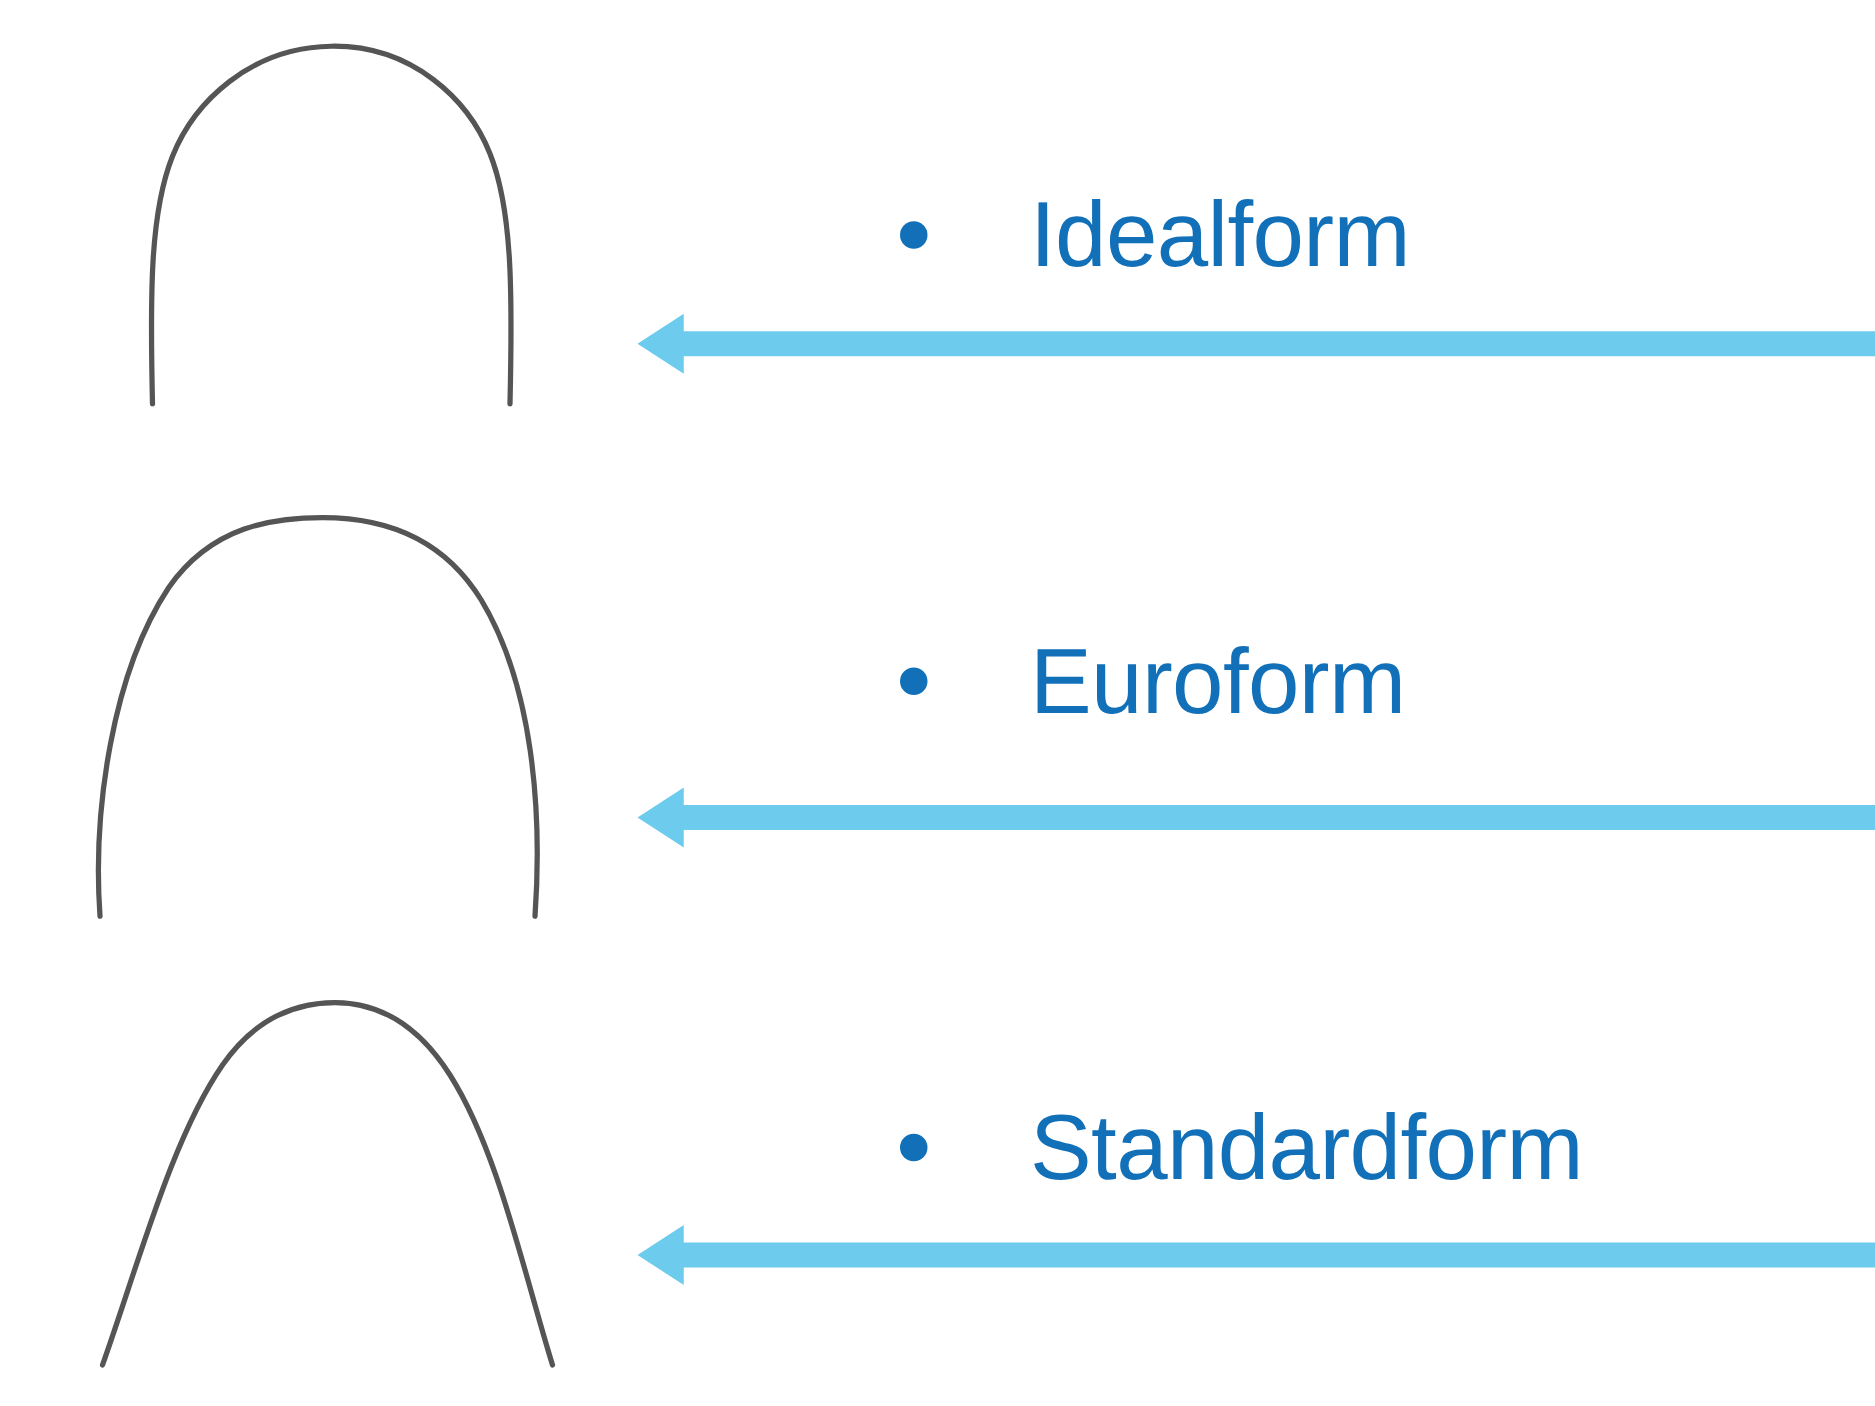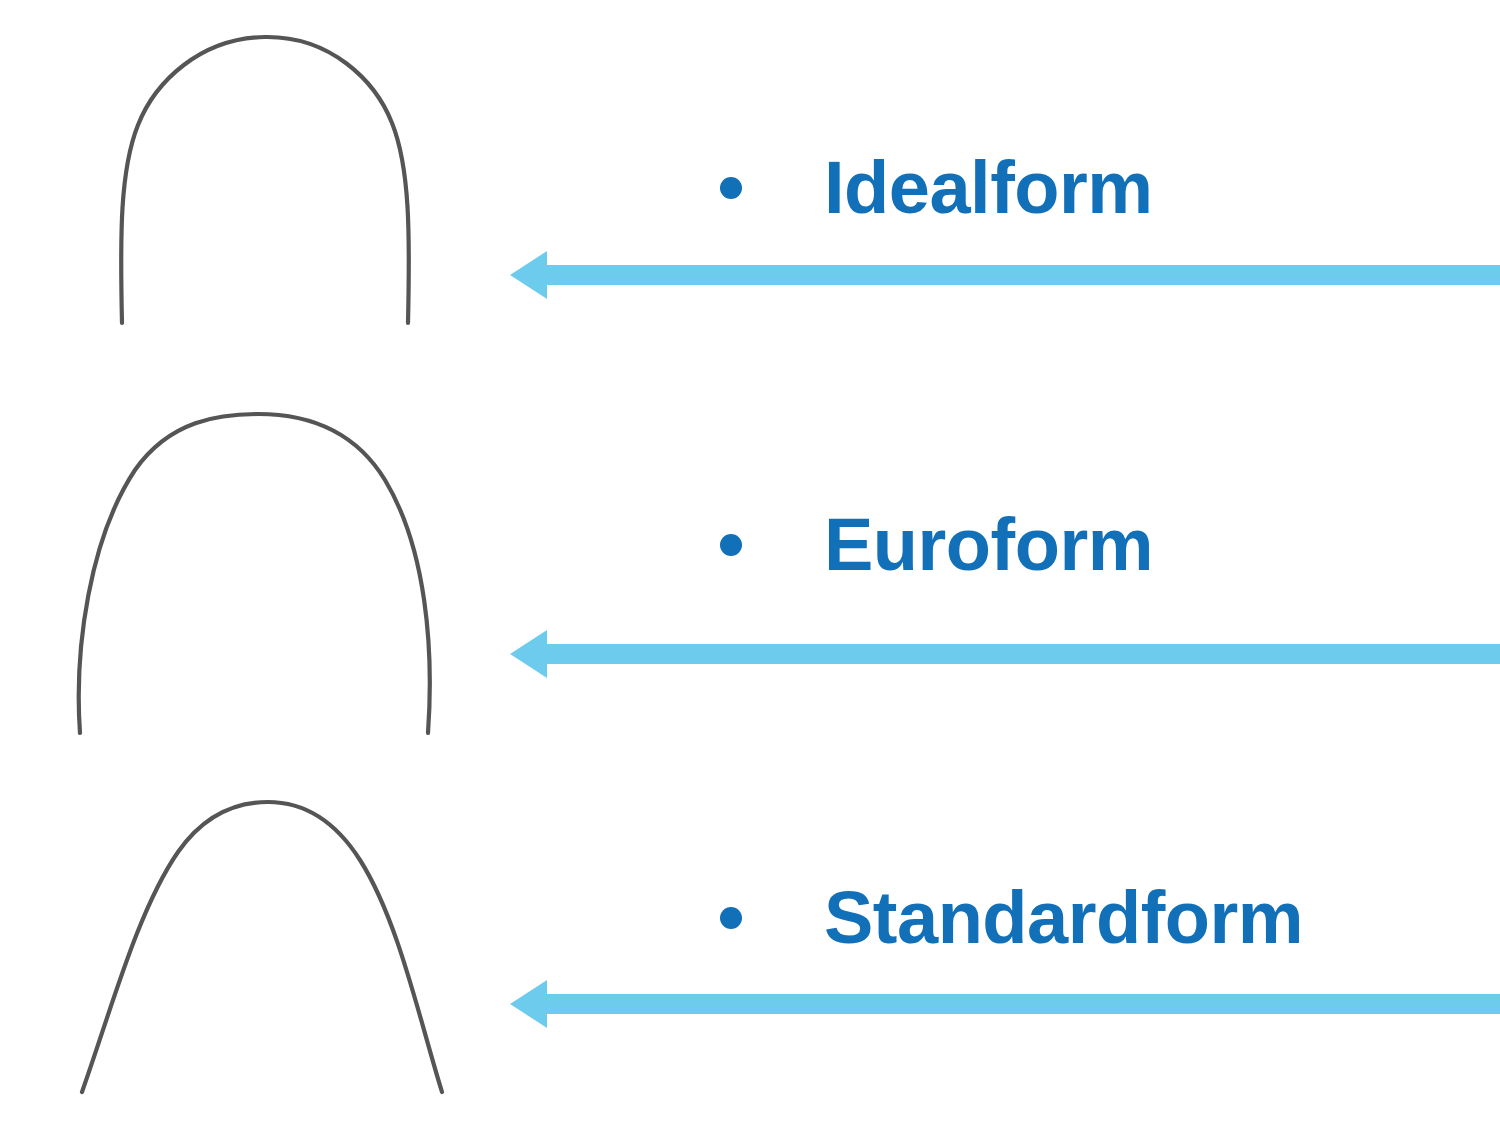--- a/index.html
+++ b/index.html
@@ -72,21 +72,20 @@
     background: #1270b8;
     flex: 0 0 auto;
   }
   .label-text {
     margin-left: 82px;
     color: #1270b8;
     font-size: 74px;
     line-height: 1;
     white-space: nowrap;
     letter-spacing: -0.5px;
-    font-weight: bold;
   }
   #label-1 { top: 143px; }
   #label-2 { top: 500px; }
   #label-3 { top: 873px; }
   #label-3 .label-text { }
 </style>
 </head>
 <body>
 
 <div id="slide">

